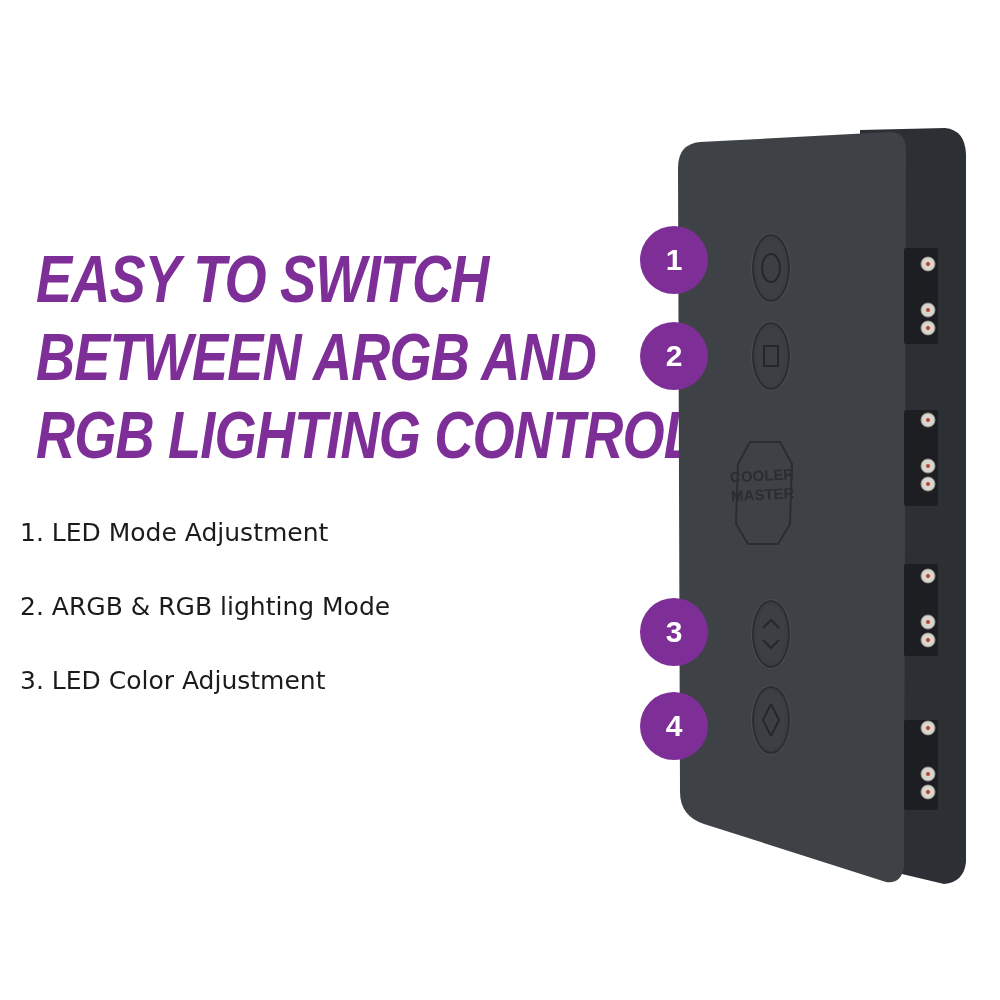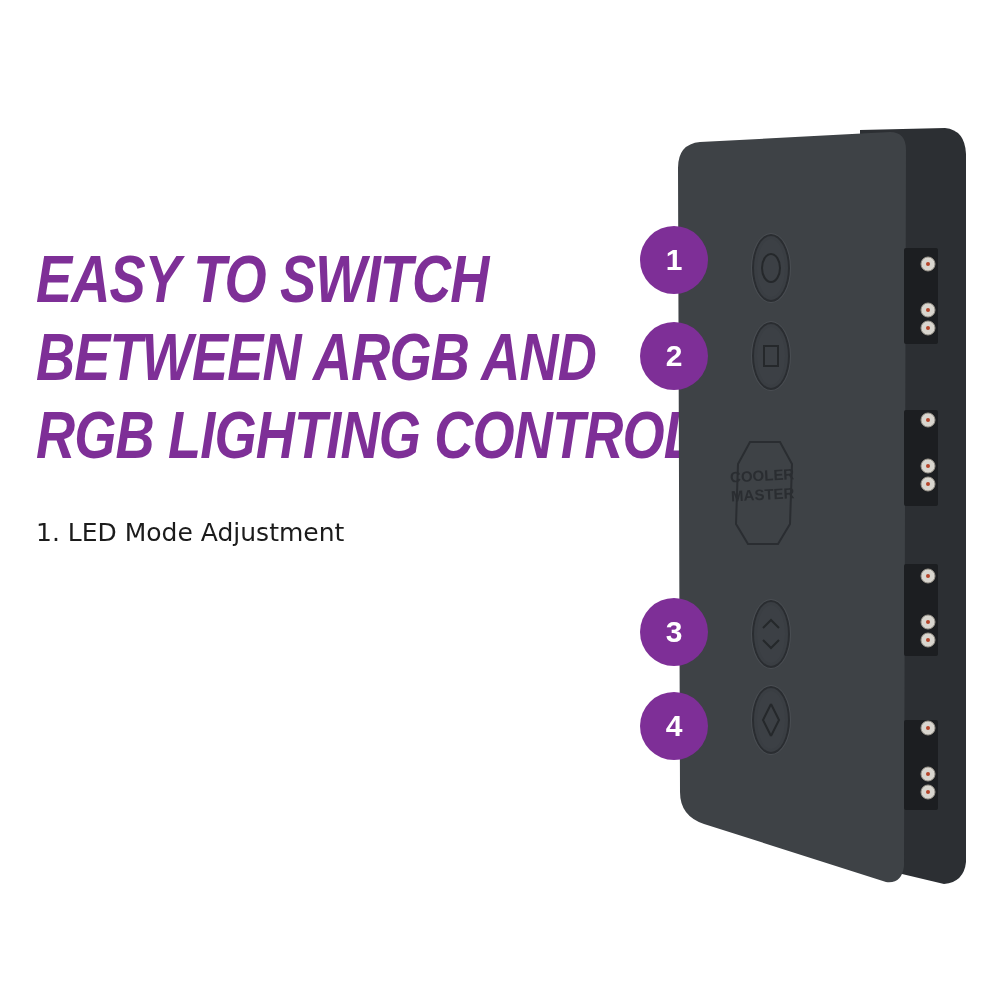--- a/index.html
+++ b/index.html
@@ -1,37 +1,39 @@
 <!DOCTYPE html>
 <html><head>
 <meta charset="utf-8">
 <style>
   html, body { margin:0; padding:0; }
   body { width:1000px; height:1000px; background:#ffffff; position:relative; overflow:hidden; font-family:"Liberation Sans", sans-serif; }
   .headline { position:absolute; left:36px; top:240px; margin:0; color:#7e2f97; font-family:"Liberation Sans", sans-serif; font-weight:bold; font-style:italic; font-size:66px; line-height:78px; letter-spacing:-1px; transform:scaleX(0.82); transform-origin:left top; white-space:nowrap; }
   .headline div { display:block; }
-  .features { position:absolute; left:36px; top:516px; margin:0; padding:0; list-style:none; }
+  .features { position:absolute; left:20px; top:516px; margin:0; padding:0; list-style:none; }
   .features li { font-family:"DejaVu Sans", sans-serif; font-size:25px; color:#1b1b1b; height:74px; line-height:34px; }
   .device { position:absolute; left:660px; top:124px; width:310px; height:760px; }
   .device svg { position:absolute; left:0; top:0; }
   .badge { position:absolute; width:68px; height:68px; border-radius:50%; background:#7e2f97; color:#fff; font-family:"Liberation Sans", sans-serif; font-weight:bold; font-size:30px; display:flex; align-items:center; justify-content:center; }
   .btn { position:absolute; width:34px; height:64px; border-radius:50%/50%; border:2px solid #2a2d31; box-shadow: inset 0 0 0 3px #3a3e43, 0 0 0 1px #4a4e53; background:#3c4045; }
   .logo { position:absolute; left:731px; top:444px; width:58px; height:100px; color:#2a2d31; font-weight:bold; font-size:15px; text-align:center; line-height:19px; font-family:"Liberation Sans", sans-serif; transform:rotate(-3deg); }
 </style>
 </head>
 <body>
 
 <h1 class="headline">
   <div>EASY TO SWITCH</div>
   <div>BETWEEN ARGB AND</div>
   <div>RGB LIGHTING CONTROL</div>
 </h1>
 
 <ul class="features">
   <li>1. LED Mode Adjustment</li>
+  <li>2. ARGB &amp; RGB lighting Mode</li>
+  <li>3. LED Color Adjustment</li>
 </ul>
 
 <div class="device">
   <svg width="310" height="760" viewBox="0 0 310 760">
 
     <path d="M200 6 L285 4 Q305 6 306 30 L306 738 Q304 758 284 760 L200 740 Z" fill="#2c2f33"></path>
 
     <path d="M40 18 L230 8 Q246 8 246 26 L244 742 Q242 760 226 758 L44 700 Q20 692 20 668 L18 44 Q18 20 40 18 Z" fill="#3e4246"></path>
 
     <g fill="#1c1e21">

